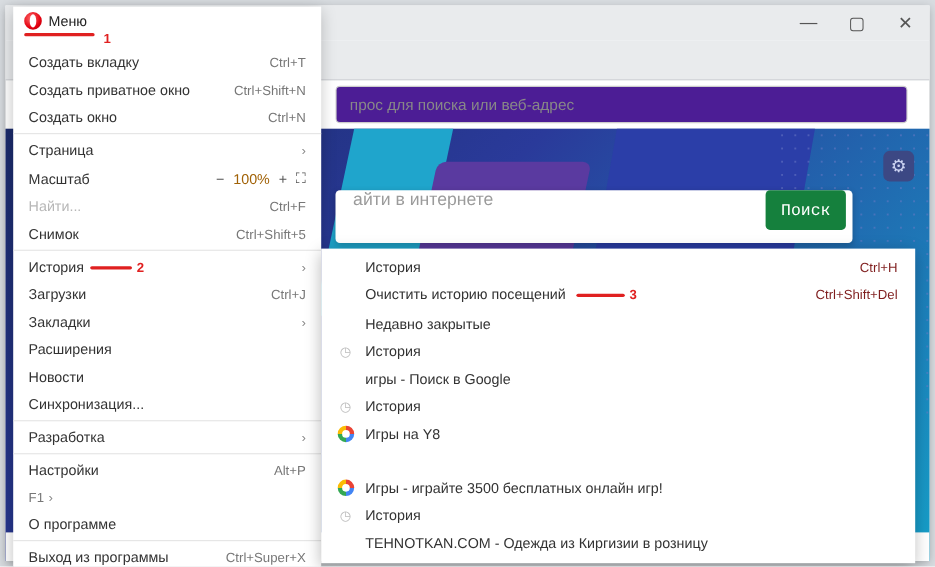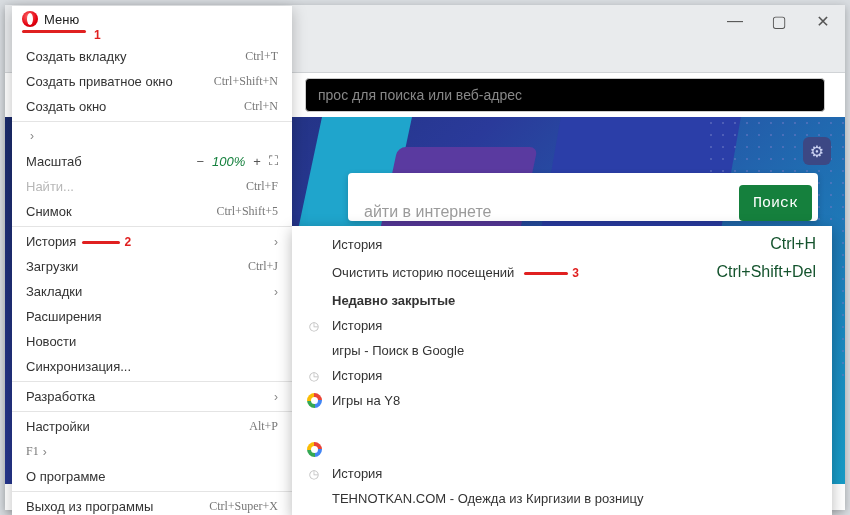--- a/index.html
+++ b/index.html
@@ -3,57 +3,57 @@
 <meta charset="utf-8">
 <style>
   * { box-sizing: border-box; margin: 0; padding: 0; font-family: "Segoe UI", Arial, sans-serif; }
   body { width: 850px; height: 515px; background: #d8dce0; overflow: hidden; position: relative; }
   .window { position: absolute; left: 5px; top: 5px; width: 840px; height: 505px; background: #fff; box-shadow: 0 2px 8px rgba(0,0,0,0.25); }
   .titlebar { height: 32px; background: #e9ebed; display: flex; align-items: center; }
   .titlebar .spacer { flex: 1; }
   .winbtn { width: 44px; height: 32px; display: flex; align-items: center; justify-content: center; color: #555; }
   .tabstrip { height: 36px; background: #e9ebed; border-bottom: 1px solid #d0d3d6; }
   .addrrow { height: 44px; display: flex; align-items: center; padding: 0 20px 0 300px; }
-  .addrinput { flex: 1; height: 34px; border: 1px solid #ccc; border-radius: 4px; padding: 0 12px; font-size: 14px; color: #888; display: flex; align-items: center; background: #000000; }
+  .addrinput { flex: 1; height: 34px; border: 1px solid #ccc; border-radius: 4px; padding: 0 12px; font-size: 14px; color: #888; display: flex; align-items: center; background: #4c1d95; }
   .content { position: relative; height: calc(100% - 112px); background: linear-gradient(135deg,#1b2b6b 0%,#2a3a9a 40%,#16a0c9 100%); overflow: hidden; }
   .deco1 { position:absolute; left:300px; top:-10px; width:90px; height:180px; background:#1fa5cc; transform:skewX(-12deg); }
   .deco2 { position:absolute; left:380px; top:30px; width:140px; height:120px; background:#5a3aa0; border-radius:8px; transform:skewX(-12deg); }
   .deco3 { position:absolute; left:540px; top:-20px; width:180px; height:220px; background:#2b3ea8; transform:skewX(-10deg); }
   .dots { position:absolute; right:0; top:0; width:140px; height:260px;
     background-image: radial-gradient(#6a78c4 1.2px, transparent 1.2px);
     background-size: 12px 12px; opacity:.55; }
   .settingsbubble { position:absolute; right:14px; top:20px; width:28px;height:28px; background:#3c4884; border-radius:6px; display:flex;align-items:center;justify-content:center;color:#cdd4f3; }
-  .searchbar { position:absolute; left:300px; top:56px; width:470px; height:48px; background:#fff; border-radius:4px; display:flex; align-items:flex-end; padding:0 6px 0 16px; box-shadow:0 2px 6px rgba(0,0,0,.2);margin-left:43px; }
+  .searchbar { position:absolute; left:300px; top:56px; width:470px; height:48px; background:#fff; border-radius:4px; display:flex; align-items:flex-start; padding:0 6px 0 16px; box-shadow:0 2px 6px rgba(0,0,0,.2); }
   .searchbar .ph { flex:1; color:#9b9b9b; font-size:16px; }
   .searchbtn { height:36px; padding:0 14px; background:#15803d; color:#fff; font-size:15px; border-radius:4px; display:flex; align-items:center;font-family:Liberation Mono, monospace; }
   .bottomstrip { position:absolute; left:0; right:0; bottom:0; height:26px; background:#fff; display:flex; align-items:center; justify-content:flex-end; padding-right:14px; color:#666; font-size:11px; font-style:italic; }
 
   .mainmenu { position:absolute; left:12px; top:6px; width:280px; background:#fff; box-shadow:0 4px 14px rgba(0,0,0,.25); font-size:13px; color:#333; }
   .mhead { display:flex; align-items:flex-end; gap:6px; padding:5px 10px 3px 10px; }
   .operaicon { width:16px; height:16px; border-radius:50%; background: radial-gradient(circle at 40% 35%, #ff6b6b 0%, #e3000f 60%, #a6000b 100%); position:relative; }
   .operaicon::after{content:"";position:absolute;left:5px;top:2px;width:6px;height:12px;border-radius:50%;background:#fff;}
   .mhead .lbl { font-size:13px; color:#222; }
   .underline1 { height:3px; background:#e02020; margin:0 0 0 10px; width:64px; border-radius:2px; }
   .mrow { display:flex; align-items:center; padding:5px 14px; min-height:24px; }
   .mrow .lbl { flex:1; }
-  .mrow .sc { color:#777; font-size:12px;font-family:Liberation Serif, serif; }
+  .mrow .sc { color:#777; font-size:12px; }
   .mrow.disabled { color:#b7b7b7; }
   .mrow.sep { border-top:1px solid #e4e4e4; margin-top:2px; padding-top:7px; }
   .mrow .chev { color:#888; font-size:12px; margin-left:4px; }
   .inline2 { display:inline-block; width:38px; height:3px; background:#e02020; border-radius:2px; vertical-align:middle; margin-left:6px; }
   .num { color:#e02020; font-weight:bold; font-size:12px; margin-left:4px; }
   .zoomctl { display:flex; align-items:center; gap:8px; color:#555; }
-  .zoomctl .zv{color:#15803d;font-style:italic;}
+  .zoomctl .zv{color:#a16207;}
   .fsicon{font-size:13px;color:#555;}
 
   .submenu { position:absolute; left:292px; top:226px; width:540px; background:#fff; box-shadow:0 4px 14px rgba(0,0,0,.28); font-size:13px; color:#333; padding:4px 0 6px 0; }
   .srow { display:flex; align-items:center; padding:5px 16px 5px 40px; min-height:24px; position:relative; }
   .srow .lbl { flex:1; }
-  .srow .sc { color:#14532d; font-size:16px; }
-  .shead { font-weight:bold; padding:7px 1px 5px 40px; }
+  .srow .sc { color:#7f1d1d; font-size:12px; }
+  .shead { font-weight:normal; padding:7px 1px 5px 40px; }
   .favi { position:absolute; left:14px; width:16px; height:16px; display:flex; align-items:center; justify-content:center; font-size:12px; color:#bdbdbd; }
   .g { width:15px;height:15px;border-radius:50%; background:
       conic-gradient(#ea4335 0 90deg,#4285f4 90deg 180deg,#34a853 180deg 270deg,#fbbc05 270deg 360deg); position:relative;}
   .g::after{content:"";position:absolute;left:4px;top:4px;width:7px;height:7px;border-radius:50%;background:#fff;}
   .inline3 { display:inline-block; width:44px; height:3px; background:#e02020; border-radius:2px; vertical-align:middle; margin-left:10px; }
 </style>
 </head>
 <body>
 
 <div class="window">
@@ -103,20 +103,21 @@
       </div>
       <div class="mrow">
         <span class="lbl">Создать приватное окно</span>
         <span class="sc">Ctrl+Shift+N</span>
       </div>
       <div class="mrow">
         <span class="lbl">Создать окно</span>
         <span class="sc">Ctrl+N</span>
       </div>
       <div class="mrow sep">
+        <span class="lbl">Страница</span>
         <span class="chev">›</span>
       </div>
       <div class="mrow">
         <span class="lbl">Масштаб</span>
         <span class="zoomctl">
           <span>−</span>
           <span class="zv">100%</span>
           <span>+</span>
           <span class="fsicon">⛶</span>
         </span>
@@ -203,20 +204,21 @@
         </span>
         <span class="lbl">Игры на Y8</span>
       </div>
       <div class="srow">
         <span class="favi"></span>
       </div>
       <div class="srow">
         <span class="favi">
           <span class="g"></span>
         </span>
+        <span class="lbl">Игры - играйте 3500 бесплатных онлайн игр!</span>
       </div>
       <div class="srow">
         <span class="favi">◷</span>
         <span class="lbl">История</span>
       </div>
       <div class="srow">
         <span class="favi"></span>
         <span class="lbl">TEHNOTKAN.COM - Одежда из Киргизии в розницу</span>
       </div>
     </div>

